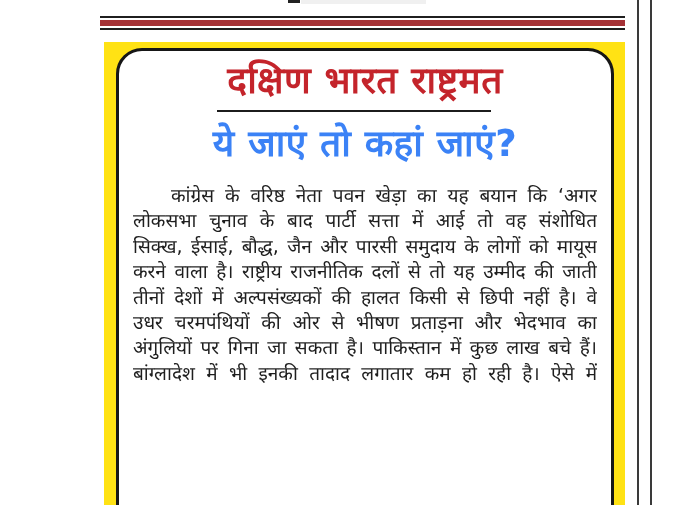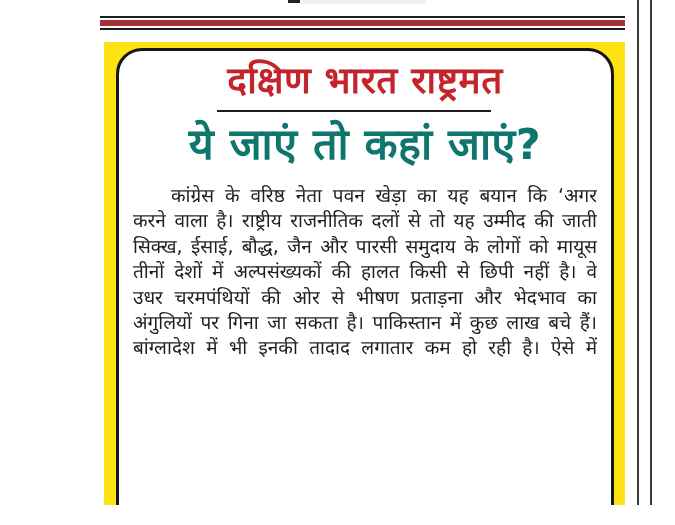--- a/index.html
+++ b/index.html
@@ -33,21 +33,21 @@
   
   .yellow-frame{position:absolute;left:104px;top:42px;width:521px;height:483px;
     background:var(--frame-yellow);}
   .white-card{position:absolute;left:12px;top:6px;width:498px;height:560px;
     background:#ffffff;border:3px solid #161616;border-radius:26px;
     padding:2px 14px 0 14px;overflow:hidden;}
 
   .masthead{color:var(--title-red);font-size:37px;line-height:56px;font-weight:bold;
     text-align:center;letter-spacing:0.5px;}
   .masthead-underline{height:2px;width:274px;margin:1px 0 0 84px;background:#1c1c1c;}
-  .headline{color:#0f766e;font-size:43px;line-height:60px;font-weight:900;
+  .headline{color:#3b82f6;font-size:37px;line-height:60px;font-weight:900;
     text-align:center;letter-spacing:0.5px;margin-top:2px;}
 
   .body-text{margin-top:9px;color:var(--ink);font-size:19px;}
   .body-line{height:25.4px;line-height:25.4px;overflow:hidden;
     text-align:justify;text-align-last:justify;white-space:nowrap;}
   .body-line.first{text-indent:38px;}
 </style>
 </head>
 <body>
 
@@ -65,22 +65,23 @@
   <div class="vline v1"></div>
   <div class="vline v2"></div>
 
   <div class="yellow-frame">
     <div class="white-card">
       <h1 class="masthead">दक्षिण भारत राष्ट्रमत</h1>
       <div class="masthead-underline"></div>
       <h2 class="headline">ये जाएं तो कहां जाएं?</h2>
       <div class="body-text">
           <div class="body-line first">कांग्रेस के वरिष्ठ नेता पवन खेड़ा का यह बयान कि ‘अगर</div>
+          <div class="body-line">लोकसभा चुनाव के बाद पार्टी सत्ता में आई तो वह संशोधित</div>
+          <div class="body-line">सिक्ख, ईसाई, बौद्ध, जैन और पारसी समुदाय के लोगों को मायूस</div>
           <div class="body-line">करने वाला है। राष्ट्रीय राजनीतिक दलों से तो यह उम्मीद की जाती</div>
-          <div class="body-line">सिक्ख, ईसाई, बौद्ध, जैन और पारसी समुदाय के लोगों को मायूस</div>
           <div class="body-line">तीनों देशों में अल्पसंख्यकों की हालत किसी से छिपी नहीं है। वे</div>
           <div class="body-line">उधर चरमपंथियों की ओर से भीषण प्रताड़ना और भेदभाव का</div>
           <div class="body-line">अंगुलियों पर गिना जा सकता है। पाकिस्तान में कुछ लाख बचे हैं।</div>
           <div class="body-line">बांग्लादेश में भी इनकी तादाद लगातार कम हो रही है। ऐसे में</div>
         </div>
     </div>
   </div>
 
 </div>
 

